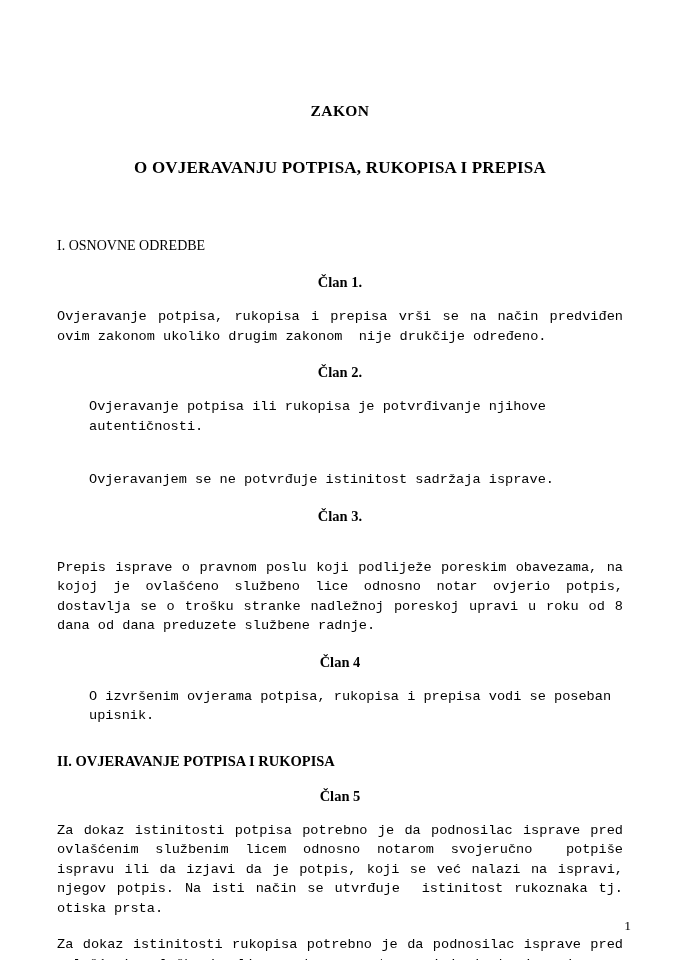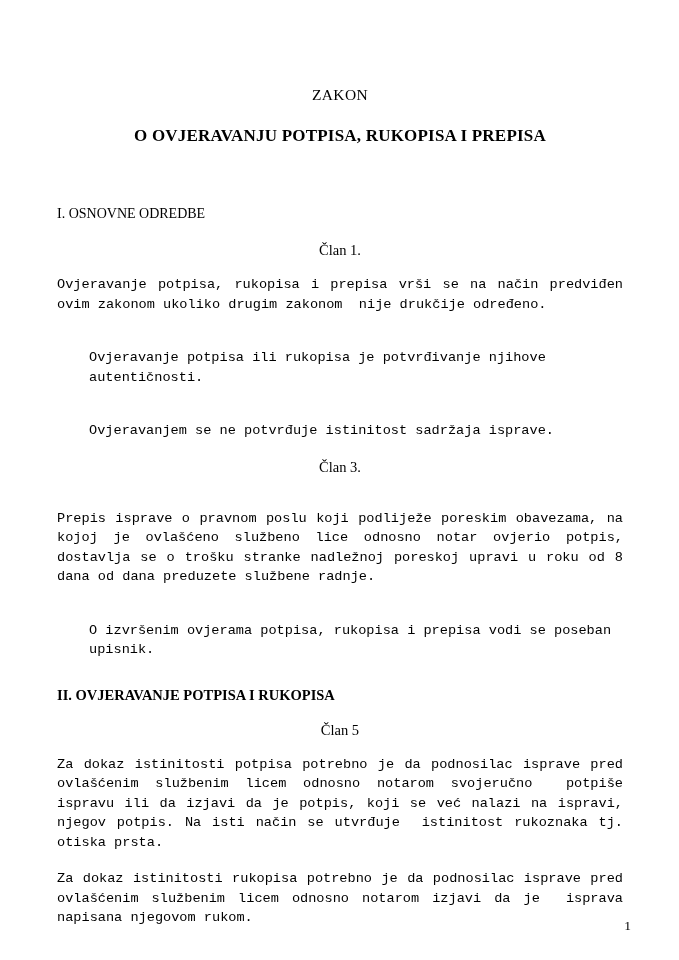--- a/index.html
+++ b/index.html
@@ -22,24 +22,24 @@
   .content {
     position: absolute;
     left: 57px;
     top: 0;
     width: 566px;
   }
 
   
   .doc-title-1 {
     text-align: center;
-    font-weight: normal;
+    font-weight: bold;
     font-size: 15.5px;
     letter-spacing: 0.4px;
-    margin: 0;
+    margin: 16px;
     padding-top: 86px;
   }
   .doc-title-2 {
     text-align: center;
     font-weight: bold;
     font-size: 17px;
     letter-spacing: 0.2px;
     margin: 0;
     padding-top: 22px;
   }
@@ -48,21 +48,21 @@
     font-size: 14px;
     font-weight: normal;
     margin: 0;
   }
   .section-heading.bold {
     font-weight: bold;
     font-size: 14.5px;
   }
   .article-heading {
     text-align: center;
-    font-weight: normal;
+    font-weight: bold;
     font-size: 14.5px;
     margin: 0;
   }
 
   
   p.body-text {
     font-size: 13.6px;
     line-height: 19.5px;
     margin: 0;
     text-align: justify;
@@ -107,35 +107,37 @@
     <h2 class="section-heading">I. OSNOVNE ODREDBE</h2>
 
     <div class="sp-after-sec1"></div>
 
     <h3 class="article-heading">Član 1.</h3>
     <div class="sp-before-para"></div>
     <p class="body-text">Ovjeravanje potpisa, rukopisa i prepisa vrši se na način predviđen ovim zakonom ukoliko drugim zakonom  nije drukčije određeno.</p>
 
     <div class="sp-before-art"></div>
 
+    <h3 class="article-heading">Član 2.</h3>
     <div class="sp-before-para"></div>
     <p class="body-text noj">Ovjeravanje potpisa ili rukopisa je potvrđivanje njihove autentičnosti.</p>
     <div class="sp-between-para"></div>
     <div class="sp-between-para"></div>
     <p class="body-text noj">Ovjeravanjem se ne potvrđuje istinitost sadržaja isprave.</p>
 
     <div class="sp-before-art"></div>
 
     <h3 class="article-heading">Član 3.</h3>
     <div class="sp-before-para"></div>
     <div class="sp-between-para"></div>
     <p class="body-text">Prepis isprave o pravnom poslu koji podliježe poreskim obavezama, na kojoj je ovlašćeno službeno lice odnosno notar ovjerio potpis, dostavlja se o trošku stranke nadležnoj poreskoj upravi u roku od 8 dana od dana preduzete službene radnje.</p>
 
     <div class="sp-before-art"></div>
 
+    <h3 class="article-heading">Član 4</h3>
     <div class="sp-before-para"></div>
     <p class="body-text noj">O izvršenim ovjerama potpisa, rukopisa i prepisa vodi se poseban upisnik.</p>
 
     <div class="sp-before-sec2"></div>
 
     <h2 class="section-heading bold">II. OVJERAVANJE POTPISA I RUKOPISA</h2>
 
     <div class="sp-after-sec2"></div>
 
     <h3 class="article-heading">Član 5</h3>

